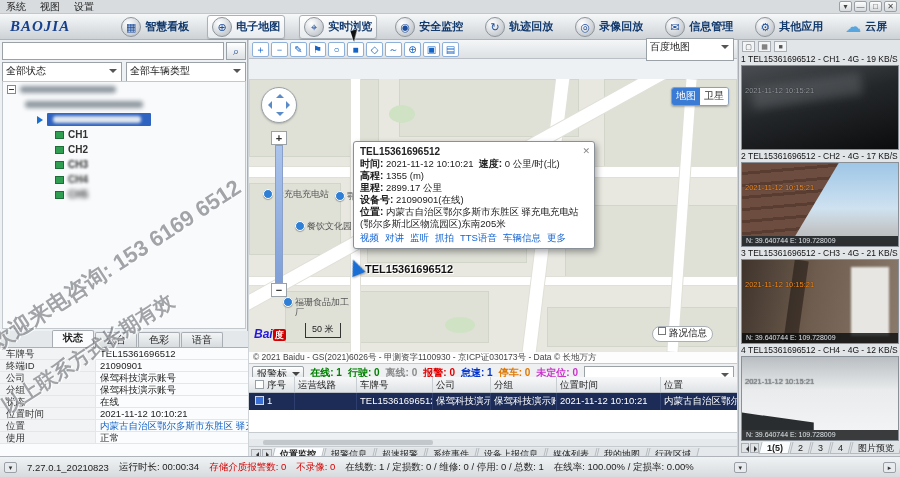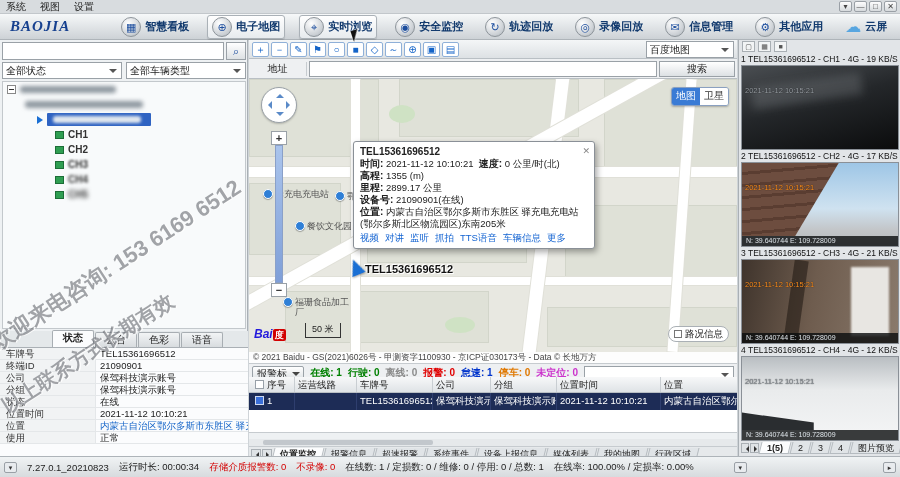--- a/index.html
+++ b/index.html
@@ -15,21 +15,21 @@
   .tico{width:20px;height:20px;border-radius:50%;background:radial-gradient(circle at 35% 30%,#ffffff,#c9ced3 70%,#9aa0a6);border:1px solid #8e959b;color:#1d4e9e;font-size:11px;line-height:18px;text-align:center;}
   .tlab{font-weight:bold;color:#123a6e;font-size:11px;}
   #cloud-ico{color:#58a6e0;font-size:16px;}
   #cursor{position:absolute;left:352px;top:30px;width:0;height:0;border-left:7px solid #111;border-bottom:11px solid transparent;filter:drop-shadow(0 0 1px #fff);transform:rotate(-18deg);z-index:60;}
   
   #left{position:absolute;left:0;top:40px;width:248px;height:416px;background:#eef1f3;border-right:1px solid #aab0b5;}
   #lsearch{position:absolute;left:2px;top:2px;width:244px;height:18px;display:flex;gap:2px;}
   #lsearch input{flex:1;border:1px solid #9aa1a7;background:#fff;height:18px;padding:0 4px;font-size:10px;}
   .sqbtn{width:20px;height:18px;background:linear-gradient(#fff,#dde1e4);border:1px solid #9aa1a7;text-align:center;line-height:16px;color:#1d4e9e;cursor:pointer;}
   #lfilters{position:absolute;left:2px;top:22px;width:244px;height:17px;display:flex;gap:4px;}
-  .combo{flex:1;background:#fff;border:1px solid #9aa1a7;height:17px;line-height:15px;padding:0 3px;font-size:10px;position:relative;cursor:pointer;}
+  .combo{flex:1;background:#fff;border:1px solid #9aa1a7;height:23px;line-height:15px;padding:0 3px;font-size:10px;position:relative;cursor:pointer;}
   .combo::after{content:"";position:absolute;right:4px;top:6px;border:4px solid transparent;border-top-color:#555;}
   #tree{position:absolute;left:2px;top:41px;width:244px;height:248px;background:#f8fafb;border:1px solid #c3c8cc;overflow:hidden;}
   .trow{display:flex;align-items:center;gap:4px;height:15px;padding-left:4px;}
   .blob{height:7px;border-radius:3px;background:#8f98a0;filter:blur(2px);}
   .expander{width:9px;height:9px;border:1px solid #888;background:#fff;position:relative;}
   .expander::after{content:"";position:absolute;left:1px;top:3px;width:5px;height:1px;background:#333;}
   .chan{font-size:10px;color:#333;font-weight:bold;}
   .chanico{width:9px;height:8px;background:#2f9e52;border:1px solid #1c6e37;}
   .selbar{background:#2f63c2;border-radius:1px;height:13px;display:flex;align-items:center;padding:0 6px;}
   .selbar .blob{background:#dfe6ee;}
@@ -66,21 +66,21 @@
   #marker{position:absolute;left:100px;top:180px;width:0;height:0;border-left:7px solid transparent;border-right:7px solid transparent;border-bottom:16px solid #1a6fd4;transform:rotate(-22deg);filter:drop-shadow(0 1px 1px rgba(0,0,0,.4));}
   #markerlab{position:absolute;left:116px;top:184px;font-weight:bold;font-size:11px;color:#111;text-shadow:1px 1px 0 #fff,-1px -1px 0 #fff;}
   #popup{position:absolute;left:104px;top:62px;width:242px;background:#fff;border:1px solid #8a9097;border-radius:3px;box-shadow:2px 3px 6px rgba(0,0,0,.35);padding:4px 6px;font-size:9.5px;line-height:12px;z-index:30;}
   #popup b{font-size:10px;}
   #popupclose{position:absolute;right:4px;top:3px;color:#888;font-size:9px;cursor:pointer;}
   .plinks{color:#1464d2;display:flex;gap:6px;margin-top:2px;}
   .plinks span{cursor:pointer;}
   #maptype{position:absolute;right:8px;top:8px;display:flex;border:1px solid #8aa0c0;border-radius:3px;overflow:hidden;box-shadow:0 1px 2px rgba(0,0,0,.25);}
   #maptype div{width:28px;height:17px;font-size:10px;text-align:center;line-height:16px;background:#fff;color:#333;cursor:pointer;}
   #maptype .on{background:#3a7bd5;color:#fff;}
-  #traffic{position:absolute;right:8px;bottom:10px;background:#fff;border:1px solid #aab0b5;border-radius:8px;height:16px;display:flex;align-items:center;gap:3px;padding:0 5px;font-size:9.5px;cursor:pointer;}
+  #traffic{position:absolute;right:24px;bottom:10px;background:#fff;border:1px solid #aab0b5;border-radius:8px;height:16px;display:flex;gap:3px;padding:0 5px;font-size:9.5px;cursor:pointer;}
   #traffic i{width:8px;height:8px;border:1px solid #777;background:#fff;display:block;}
   #scalebar{position:absolute;left:56px;bottom:14px;font-size:9px;color:#222;border-left:1px solid #333;border-right:1px solid #333;border-bottom:1px solid #333;padding:0 6px 1px;}
   #baidulogo{position:absolute;left:5px;bottom:10px;font-weight:bold;font-style:italic;z-index:5;}
   #baidulogo .b1{color:#2319dc;font-size:12px;}
   #baidulogo .b2{background:#d20000;color:#fff;font-size:9px;padding:1px 2px;border-radius:2px;font-style:normal;}
   #attrib{position:absolute;left:0;top:312px;width:488px;height:12px;background:#fdfdfd;border-bottom:1px solid #c6cbcf;font-size:8.5px;color:#444;line-height:11px;padding-left:4px;white-space:nowrap;overflow:hidden;}
   #filterrow{position:absolute;left:0;top:324px;width:488px;height:19px;background:#eef0f2;border-bottom:1px solid #c6cbcf;display:flex;align-items:center;gap:6px;padding:0 3px;font-size:10px;}
   #tagbtn{height:15px;background:linear-gradient(#fff,#dde1e4);border:1px solid #9aa1a7;border-radius:2px;padding:0 4px;line-height:13px;cursor:pointer;position:relative;padding-right:14px;}
   #tagbtn::after{content:"";position:absolute;right:3px;top:5px;border:4px solid transparent;border-top-color:#444;}
   .cnt{font-weight:bold;white-space:nowrap;}
@@ -283,25 +283,20 @@
     <div class="mtool">⚑</div>
     <div class="mtool">○</div>
     <div class="mtool">■</div>
     <div class="mtool">◇</div>
     <div class="mtool">～</div>
     <div class="mtool">⊕</div>
     <div class="mtool">▣</div>
     <div class="mtool">▤</div>
     <div class="combo" id="provider">百度地图</div>
   </div>
-  <div id="addrbar">
-    <div id="addrlab">地址</div>
-    <input id="addrinput" value="" style="">
-    <div id="searchbtn">搜索</div>
-  </div>
 
   <div id="mapview">
     <div class="blk" style="left:0;top:0;width:130px;height:78px"></div>
     <div class="blk" style="left:150px;top:0;width:180px;height:58px"></div>
     <div class="blk" style="left:355px;top:0;width:133px;height:88px"></div>
     <div class="blk" style="left:0;top:104px;width:92px;height:72px"></div>
     <div class="blk" style="left:118px;top:116px;width:160px;height:68px"></div>
     <div class="blk" style="left:316px;top:126px;width:172px;height:78px"></div>
     <div class="blk" style="left:36px;top:212px;width:204px;height:52px"></div>
     <div class="blk" style="left:298px;top:228px;width:190px;height:40px"></div>

